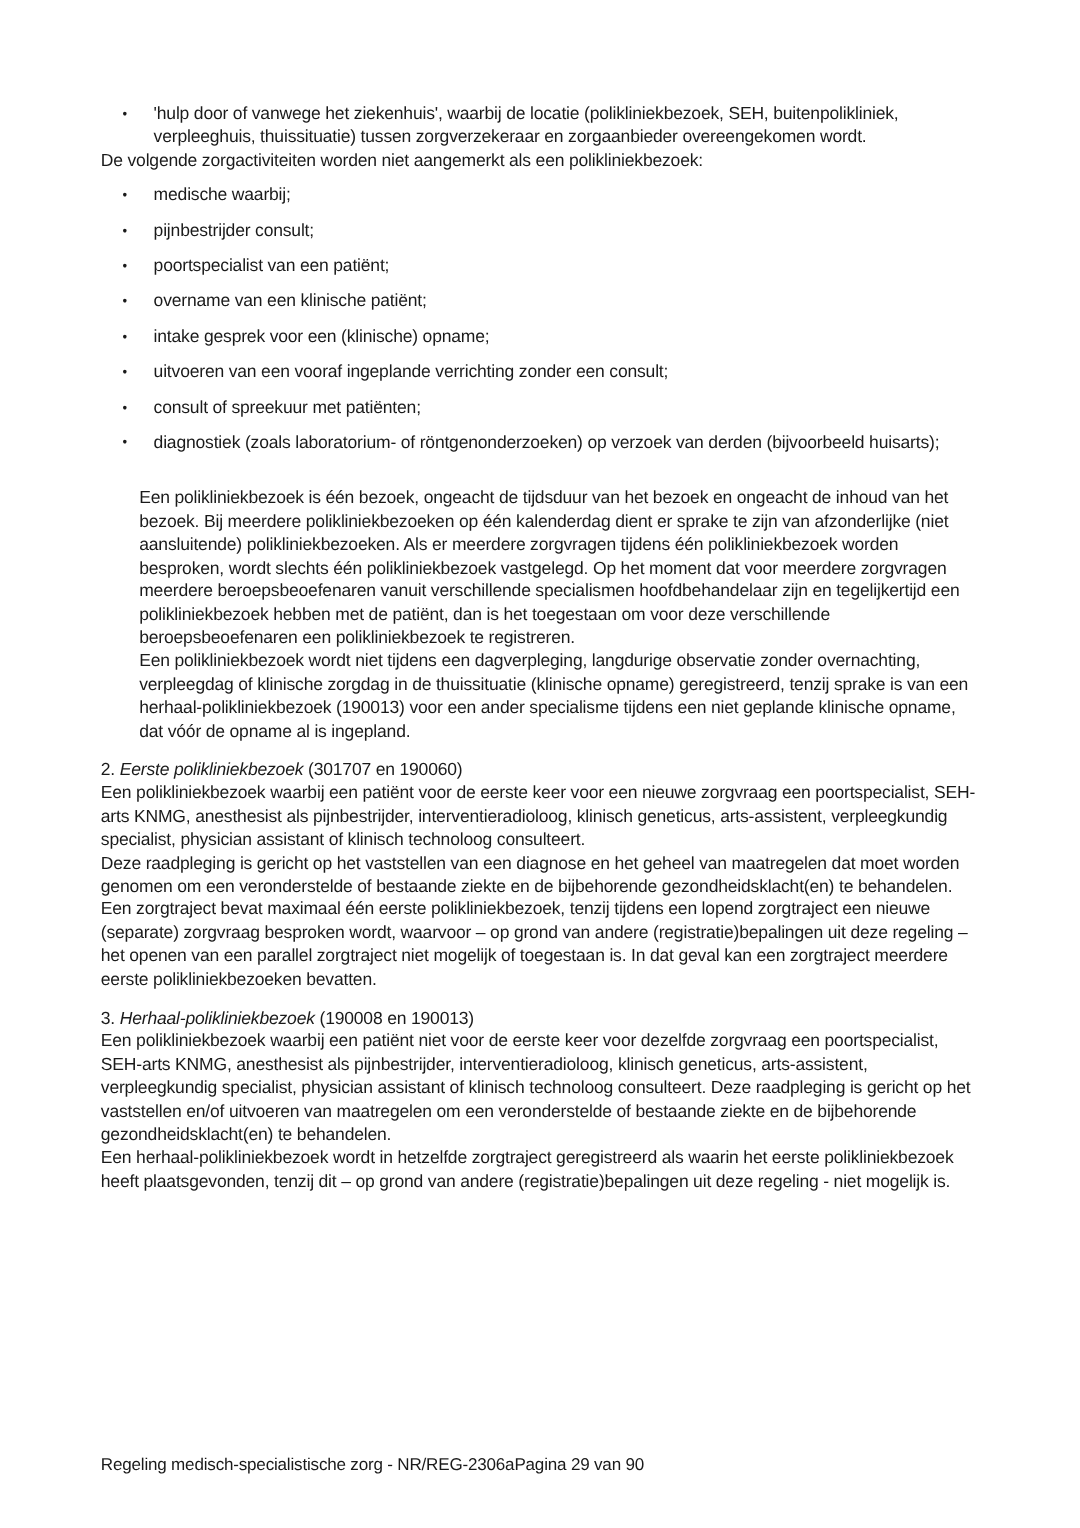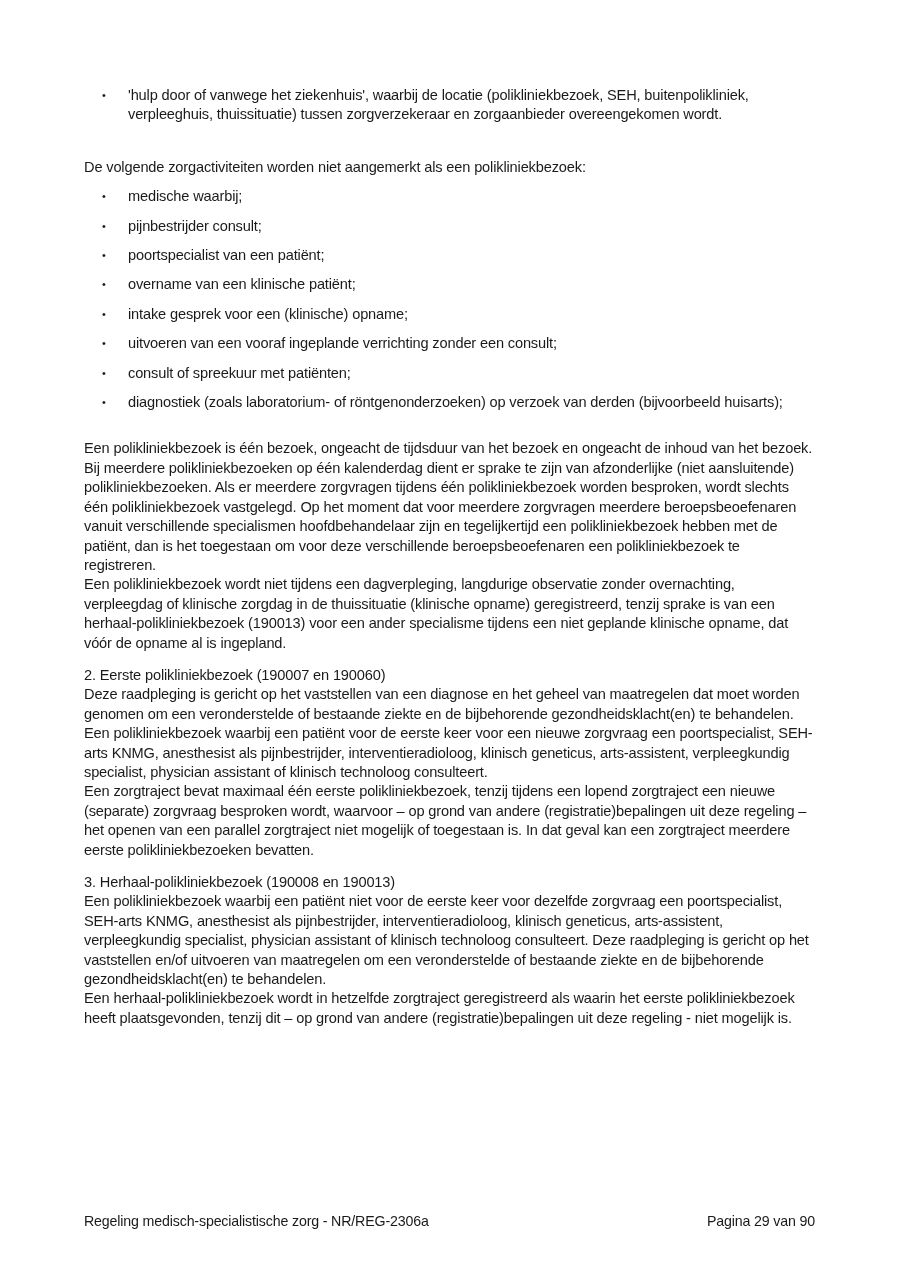--- a/index.html
+++ b/index.html
@@ -37,51 +37,51 @@
     font-size: 11px;
     line-height: 19.4px;
     text-align: left;
     padding-left: 4px;
     box-sizing: border-box;
   }
   .bullet-text {
     flex: 1 1 auto;
   }
   .list-intro {
-    margin-top: 33px;
   }
   ul.exclusion-list {
     list-style: none;
     margin: 0;
     padding: 0;
   }
   ul.exclusion-list .bullet-row {
     margin-top: 10px;
   }
   .body-block {
     margin-top: 27px;
+    margin-left: 32px;
   }
   .body-block .sub {
     margin: 0;
   }
   .section {
     margin-top: 13px;
   }
   .section-heading {
     margin: 0;
   }
   .it {
+    font-style: italic;
   }
   .footer {
     position: absolute;
     left: 84px;
     right: 85px;
     top: 1212px;
     display: flex;
-    justify-content: space-between;
     font-size: 14.2px;
   }
 </style>
 </head>
 <body>
 
 <div class="page">
   <div class="content">
 
     <div class="bullet-row">
@@ -125,23 +125,23 @@
         <span class="bullet-text">diagnostiek (zoals laboratorium- of röntgenonderzoeken) op verzoek van derden (bijvoorbeeld huisarts);</span>
       </li>
     </ul>
 
     <div class="body-block">
       <div class="sub">Een polikliniekbezoek is één bezoek, ongeacht de tijdsduur van het bezoek en ongeacht de inhoud van het bezoek. Bij meerdere polikliniekbezoeken op één kalenderdag dient er sprake te zijn van afzonderlijke (niet aansluitende) polikliniekbezoeken. Als er meerdere zorgvragen tijdens één polikliniekbezoek worden besproken, wordt slechts één polikliniekbezoek vastgelegd. Op het moment dat voor meerdere zorgvragen meerdere beroepsbeoefenaren vanuit verschillende specialismen hoofdbehandelaar zijn en tegelijkertijd een polikliniekbezoek hebben met de patiënt, dan is het toegestaan om voor deze verschillende beroepsbeoefenaren een polikliniekbezoek te registreren.</div>
       <div class="sub">Een polikliniekbezoek wordt niet tijdens een dagverpleging, langdurige observatie zonder overnachting, verpleegdag of klinische zorgdag in de thuissituatie (klinische opname) geregistreerd, tenzij sprake is van een herhaal-polikliniekbezoek (190013) voor een ander specialisme tijdens een niet geplande klinische opname, dat vóór de opname al is ingepland.</div>
     </div>
 
     <div class="section">
-      <div class="section-heading"><span>2. </span><span class="it">Eerste polikliniekbezoek</span><span> (190007 en 190060)</span></div>
+      <div class="section-heading"><span>2. </span><span class="it">Eerste polikliniekbezoek</span><span> (301707 en 190060)</span></div>
+      <div class="sub">Een polikliniekbezoek waarbij een patiënt voor de eerste keer voor een nieuwe zorgvraag een poortspecialist, SEH-arts KNMG, anesthesist als pijnbestrijder, interventieradioloog, klinisch geneticus, arts-assistent, verpleegkundig specialist, physician assistant of klinisch technoloog consulteert.</div>
       <div class="sub">Deze raadpleging is gericht op het vaststellen van een diagnose en het geheel van maatregelen dat moet worden genomen om een veronderstelde of bestaande ziekte en de bijbehorende gezondheidsklacht(en) te behandelen.</div>
-      <div class="sub">Een polikliniekbezoek waarbij een patiënt voor de eerste keer voor een nieuwe zorgvraag een poortspecialist, SEH-arts KNMG, anesthesist als pijnbestrijder, interventieradioloog, klinisch geneticus, arts-assistent, verpleegkundig specialist, physician assistant of klinisch technoloog consulteert.</div>
       <div class="sub">Een zorgtraject bevat maximaal één eerste polikliniekbezoek, tenzij tijdens een lopend zorgtraject een nieuwe (separate) zorgvraag besproken wordt, waarvoor – op grond van andere (registratie)bepalingen uit deze regeling – het openen van een parallel zorgtraject niet mogelijk of toegestaan is. In dat geval kan een zorgtraject meerdere eerste polikliniekbezoeken bevatten.</div>
     </div>
 
     <div class="section">
       <div class="section-heading"><span>3. </span><span class="it">Herhaal-polikliniekbezoek</span><span> (190008 en 190013)</span></div>
       <div class="sub">Een polikliniekbezoek waarbij een patiënt niet voor de eerste keer voor dezelfde zorgvraag een poortspecialist, SEH-arts KNMG, anesthesist als pijnbestrijder, interventieradioloog, klinisch geneticus, arts-assistent, verpleegkundig specialist, physician assistant of klinisch technoloog consulteert. Deze raadpleging is gericht op het vaststellen en/of uitvoeren van maatregelen om een veronderstelde of bestaande ziekte en de bijbehorende gezondheidsklacht(en) te behandelen.</div>
       <div class="sub">Een herhaal-polikliniekbezoek wordt in hetzelfde zorgtraject geregistreerd als waarin het eerste polikliniekbezoek heeft plaatsgevonden, tenzij dit – op grond van andere (registratie)bepalingen uit deze regeling - niet mogelijk is.</div>
     </div>
 
     <div class="section">

